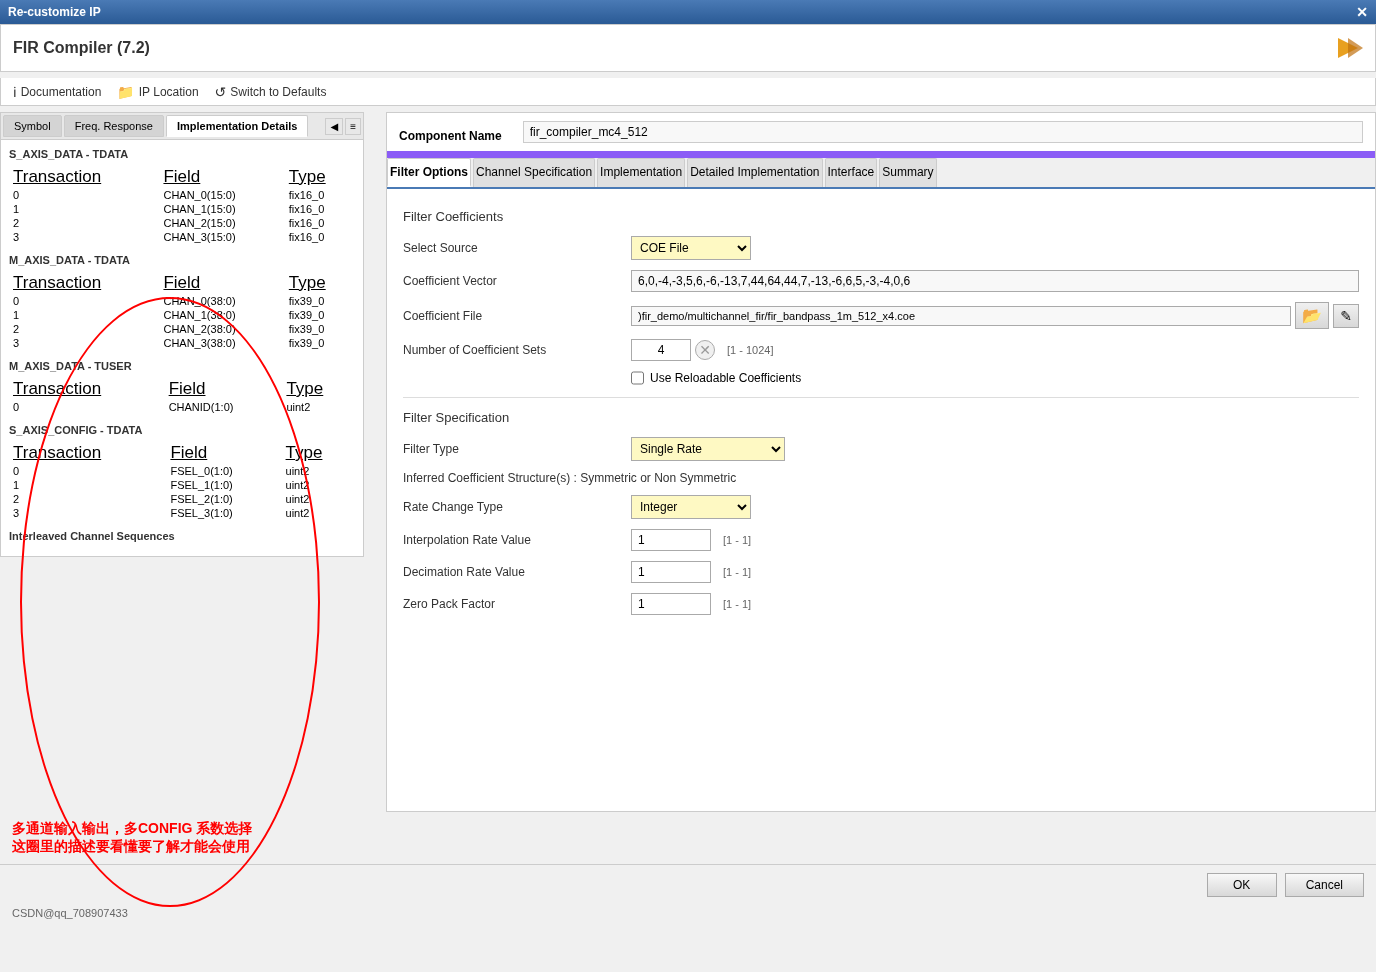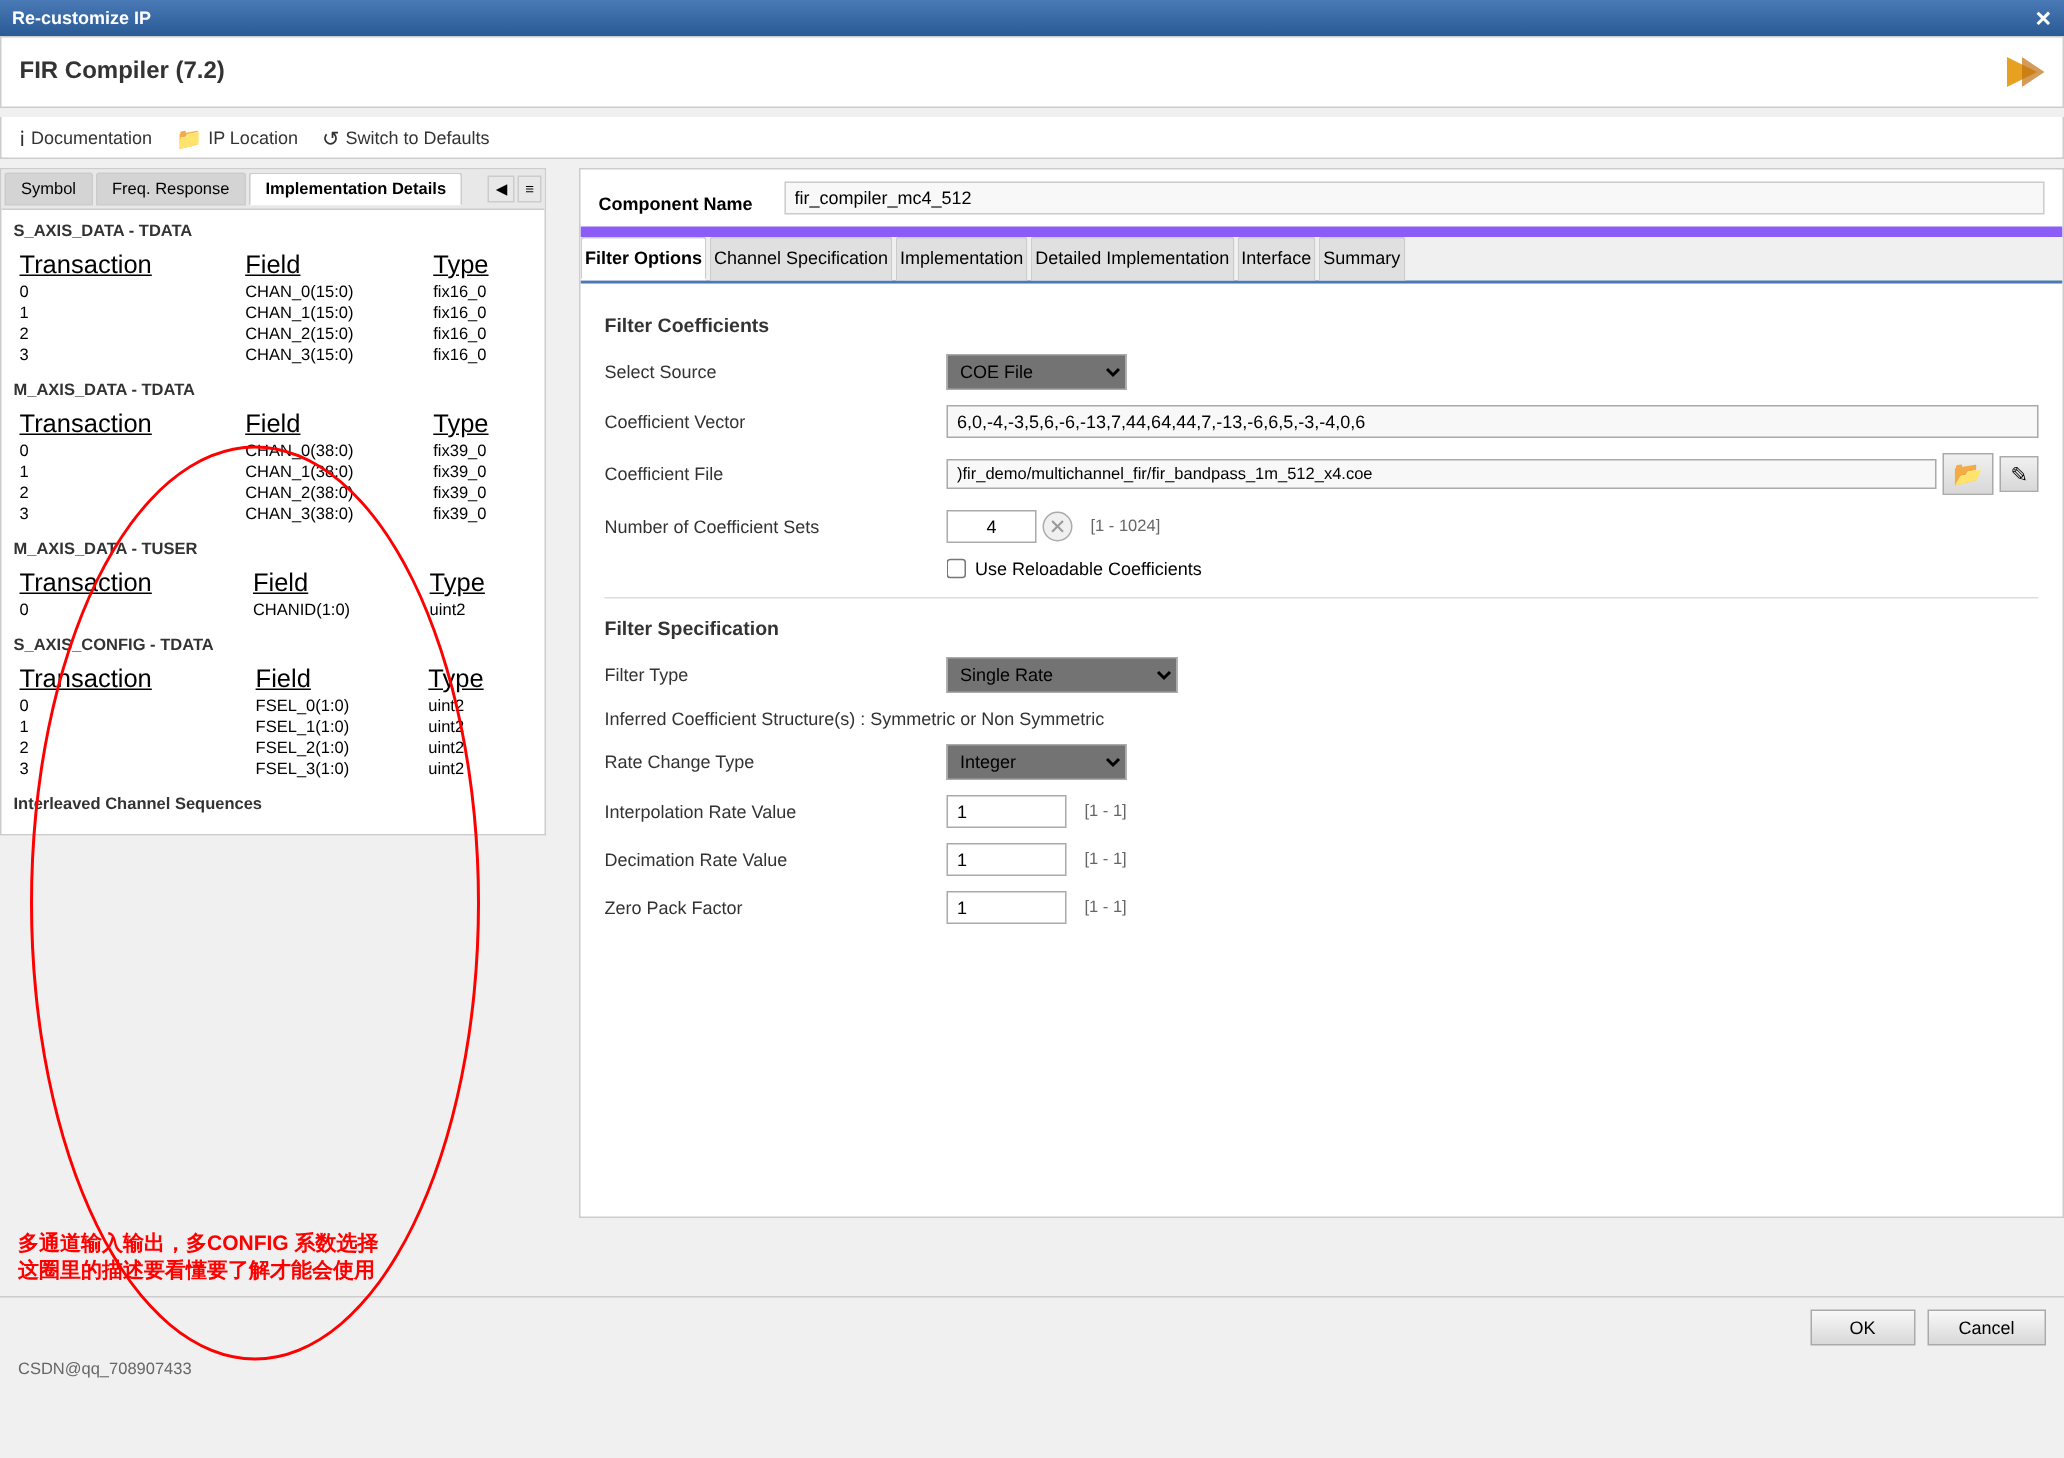--- a/index.html
+++ b/index.html
@@ -205,21 +205,21 @@
     
     #right-content {
       overflow-y: auto;
       flex: 1;
       padding: 16px;
     }
 
     
     .section-title {
       font-size: 13px;
-      font-weight: bold;
+      font-weight: normal;
       color: #333;
       margin-bottom: 12px;
       margin-top: 4px;
     }
 
     
     .form-row {
       display: flex;
       align-items: center;
       margin-bottom: 10px;
@@ -241,21 +241,21 @@
       flex: 1;
       border: 1px solid #aaa;
       padding: 3px 6px;
       font-size: 12px;
       background: #f8f8f8;
     }
     .form-select {
       border: 1px solid #aaa;
       padding: 3px 4px;
       font-size: 12px;
-      background: #737373;
+      background: #fef9c3;
       cursor: pointer;
       min-width: 120px;
     }
     .form-hint {
       font-size: 11px;
       color: #666;
       margin-left: 4px;
     }
     .form-note {
       font-size: 11px;

